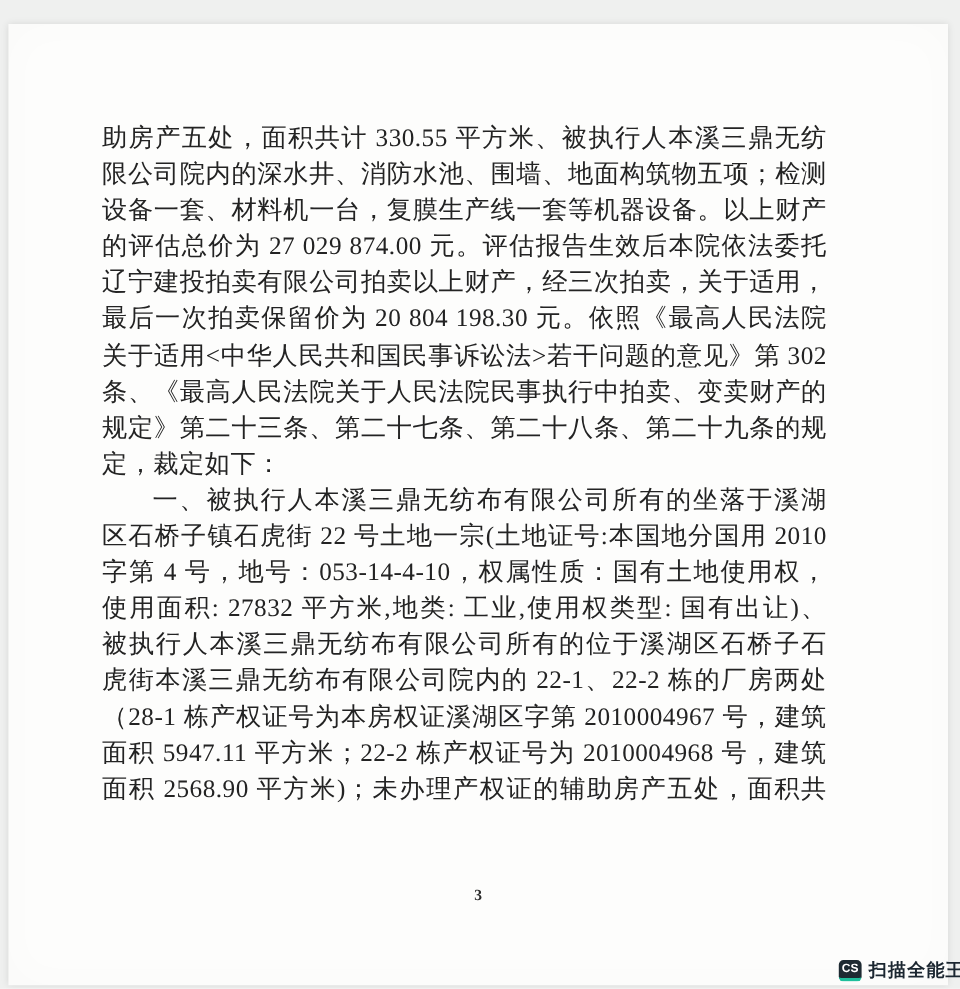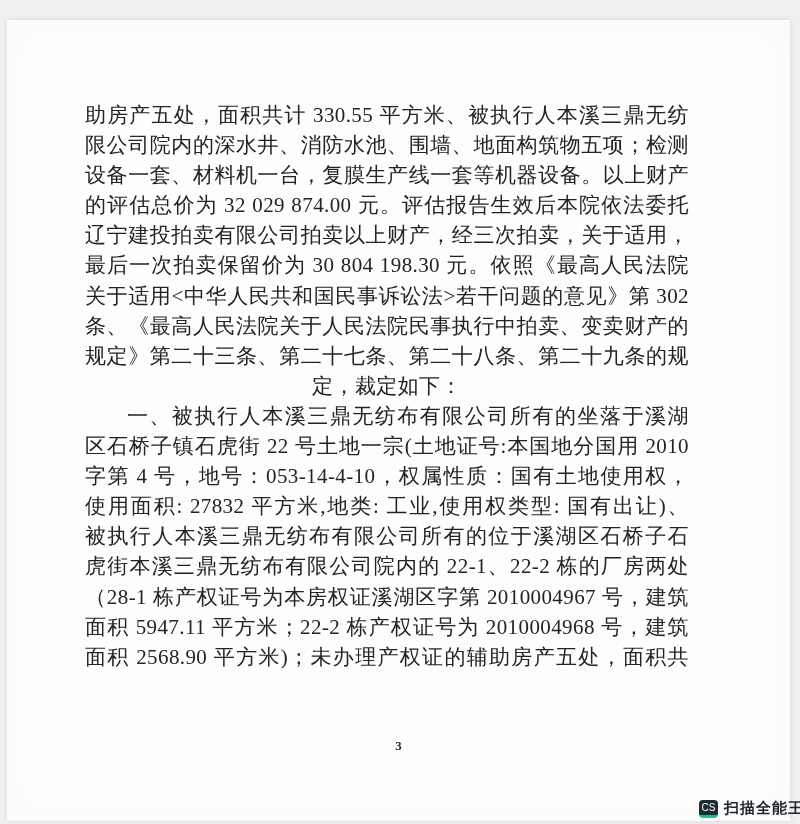--- a/index.html
+++ b/index.html
@@ -28,21 +28,20 @@
     left:78px; top:80px;
     width:604px;
     color:var(--ink);
     font-size:21px;
     letter-spacing:0.4px;
   }
   .line{
     height:30.1px;
     line-height:30.1px;
     white-space:nowrap;
-    text-align:center;
   }
   .line.justify{
     white-space:normal;
     text-align:justify;
     text-align-last:justify;
     -moz-text-align-last:justify;
   }
   .line.indent{
     text-indent:2em;
   }
@@ -63,21 +62,21 @@
     align-items:center;
     gap:6px;
   }
   .wm-logo{
     width:19px; height:18px;
     background:var(--wm-dark);
     border-radius:4px;
     border-bottom:3px solid var(--wm-accent);
     color:#ffffff;
     font-family:"Liberation Sans","DejaVu Sans",sans-serif;
-    font-weight:normal;
+    font-weight:bold;
     font-size:10px;
     line-height:15px;
     text-align:center;
   }
   .wm-label{
     font-family:"Liberation Sans","DejaVu Sans",sans-serif;
     font-weight:bold;
     font-size:15px;
     color:#1b2630;
     letter-spacing:1px;
@@ -86,23 +85,23 @@
 </style>
 </head>
 <body>
 
 <div class="scan-page">
 
   <div class="text-block">
       <div class="line justify">助房产五处，面积共计 330.55 平方米、被执行人本溪三鼎无纺</div>
       <div class="line justify">限公司院内的深水井、消防水池、围墙、地面构筑物五项；检测</div>
       <div class="line justify">设备一套、材料机一台，复膜生产线一套等机器设备。以上财产</div>
-      <div class="line justify">的评估总价为 32 029 874.00 元。评估报告生效后本院依法委托</div>
+      <div class="line justify">的评估总价为 27 029 874.00 元。评估报告生效后本院依法委托</div>
       <div class="line justify">辽宁建投拍卖有限公司拍卖以上财产，经三次拍卖，关于适用，</div>
-      <div class="line justify">最后一次拍卖保留价为 30 804 198.30 元。依照《最高人民法院</div>
+      <div class="line justify">最后一次拍卖保留价为 20 804 198.30 元。依照《最高人民法院</div>
       <div class="line justify">关于适用&lt;中华人民共和国民事诉讼法&gt;若干问题的意见》第 302</div>
       <div class="line justify">条、《最高人民法院关于人民法院民事执行中拍卖、变卖财产的</div>
       <div class="line justify">规定》第二十三条、第二十七条、第二十八条、第二十九条的规</div>
       <div class="line">定，裁定如下：</div>
       <div class="line justify indent">一、被执行人本溪三鼎无纺布有限公司所有的坐落于溪湖</div>
       <div class="line justify">区石桥子镇石虎街 22 号土地一宗(土地证号:本国地分国用 2010</div>
       <div class="line justify">字第 4 号，地号：053-14-4-10，权属性质：国有土地使用权，</div>
       <div class="line justify">使用面积: 27832 平方米,地类: 工业,使用权类型: 国有出让)、</div>
       <div class="line justify">被执行人本溪三鼎无纺布有限公司所有的位于溪湖区石桥子石</div>
       <div class="line justify">虎街本溪三鼎无纺布有限公司院内的 22-1、22-2 栋的厂房两处</div>

